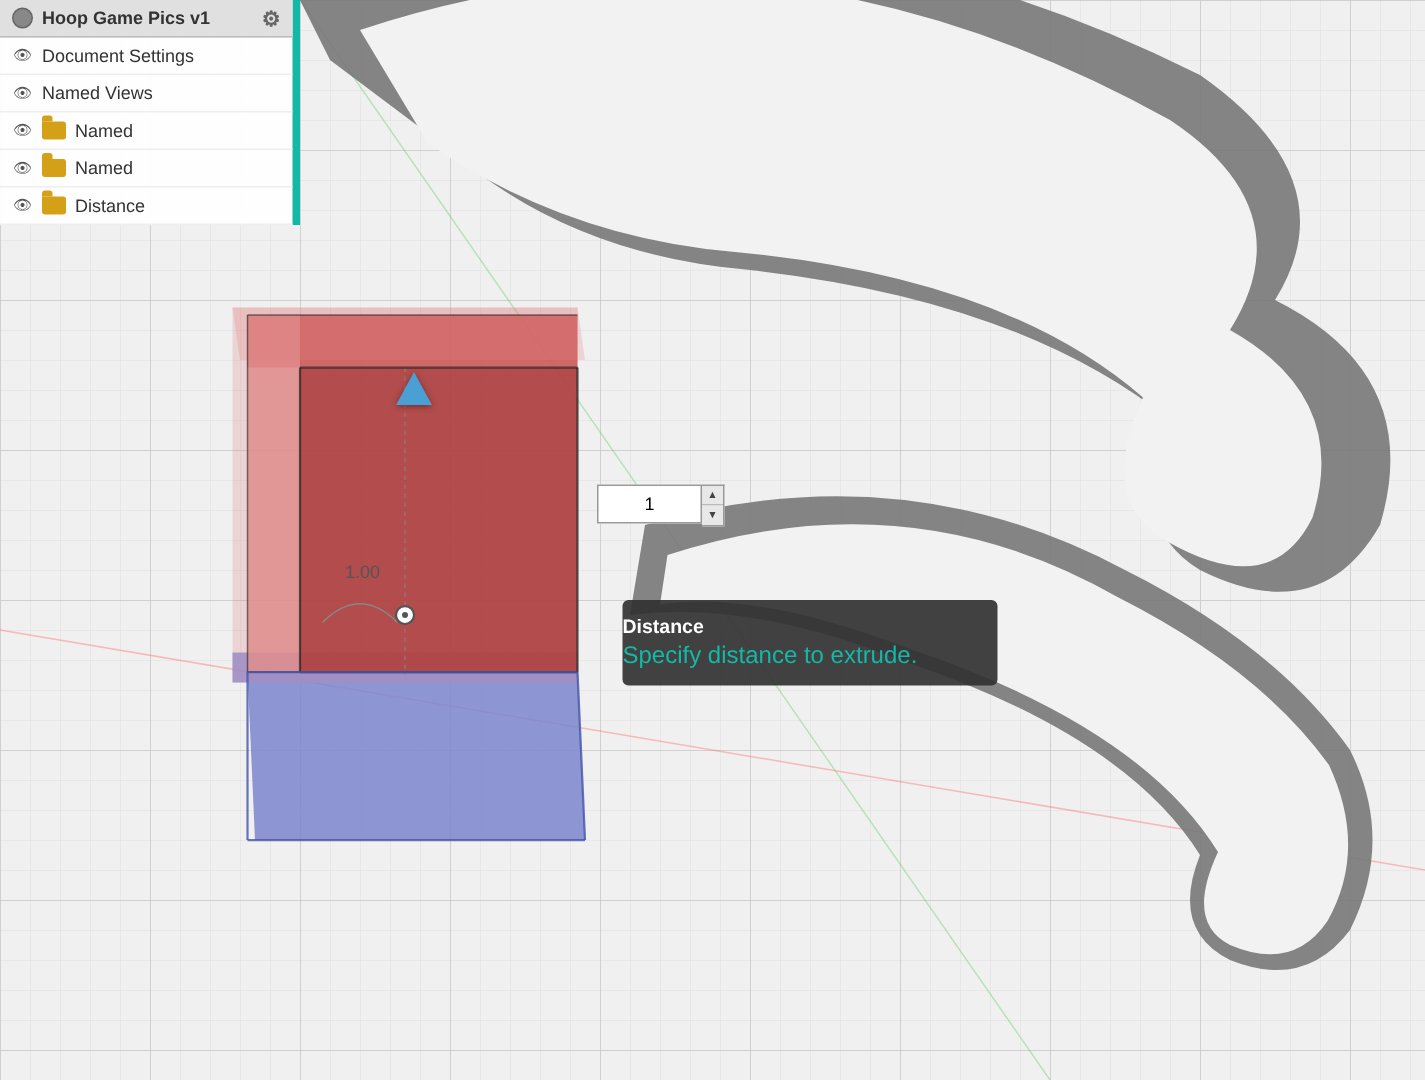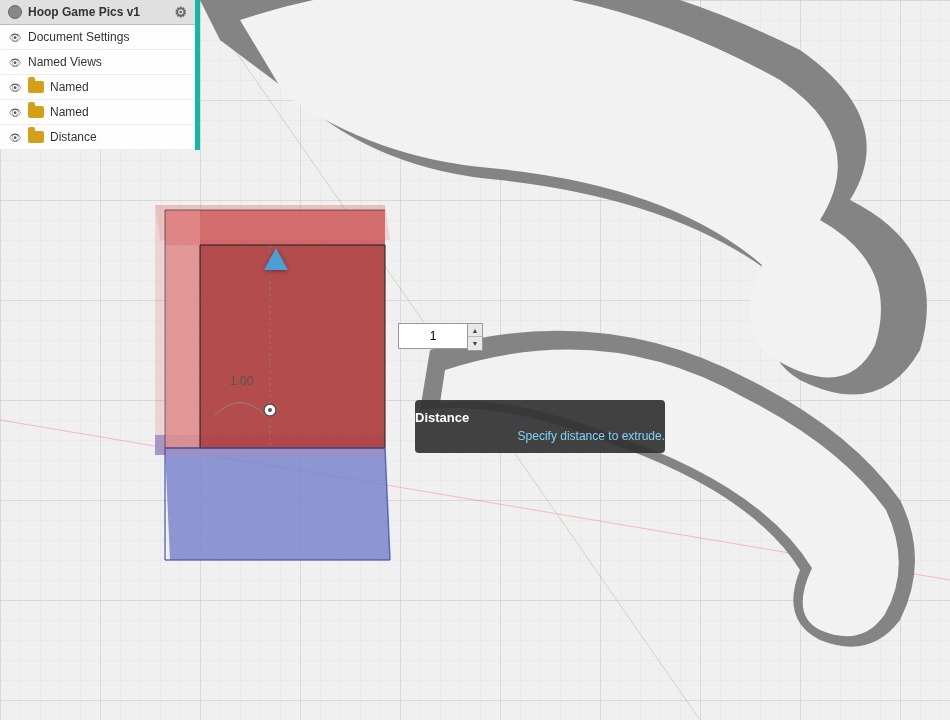--- a/index.html
+++ b/index.html
@@ -131,23 +131,22 @@
       margin-top: 48px;
     }
 
     .tooltip-title {
       font-size: 13px;
       font-weight: 600;
       margin-bottom: 4px;
     }
 
     .tooltip-desc {
-      font-size: 12px;
-      color: #7dd3fc;
-      text-align: right;
+      font-size: 16px;
+      color: #14b8a6;
     }
 
     
     #arrow-cursor {
       position: absolute;
       top: 248px; left: 264px;
       width: 0; height: 0;
       z-index: 15;
     }
 

